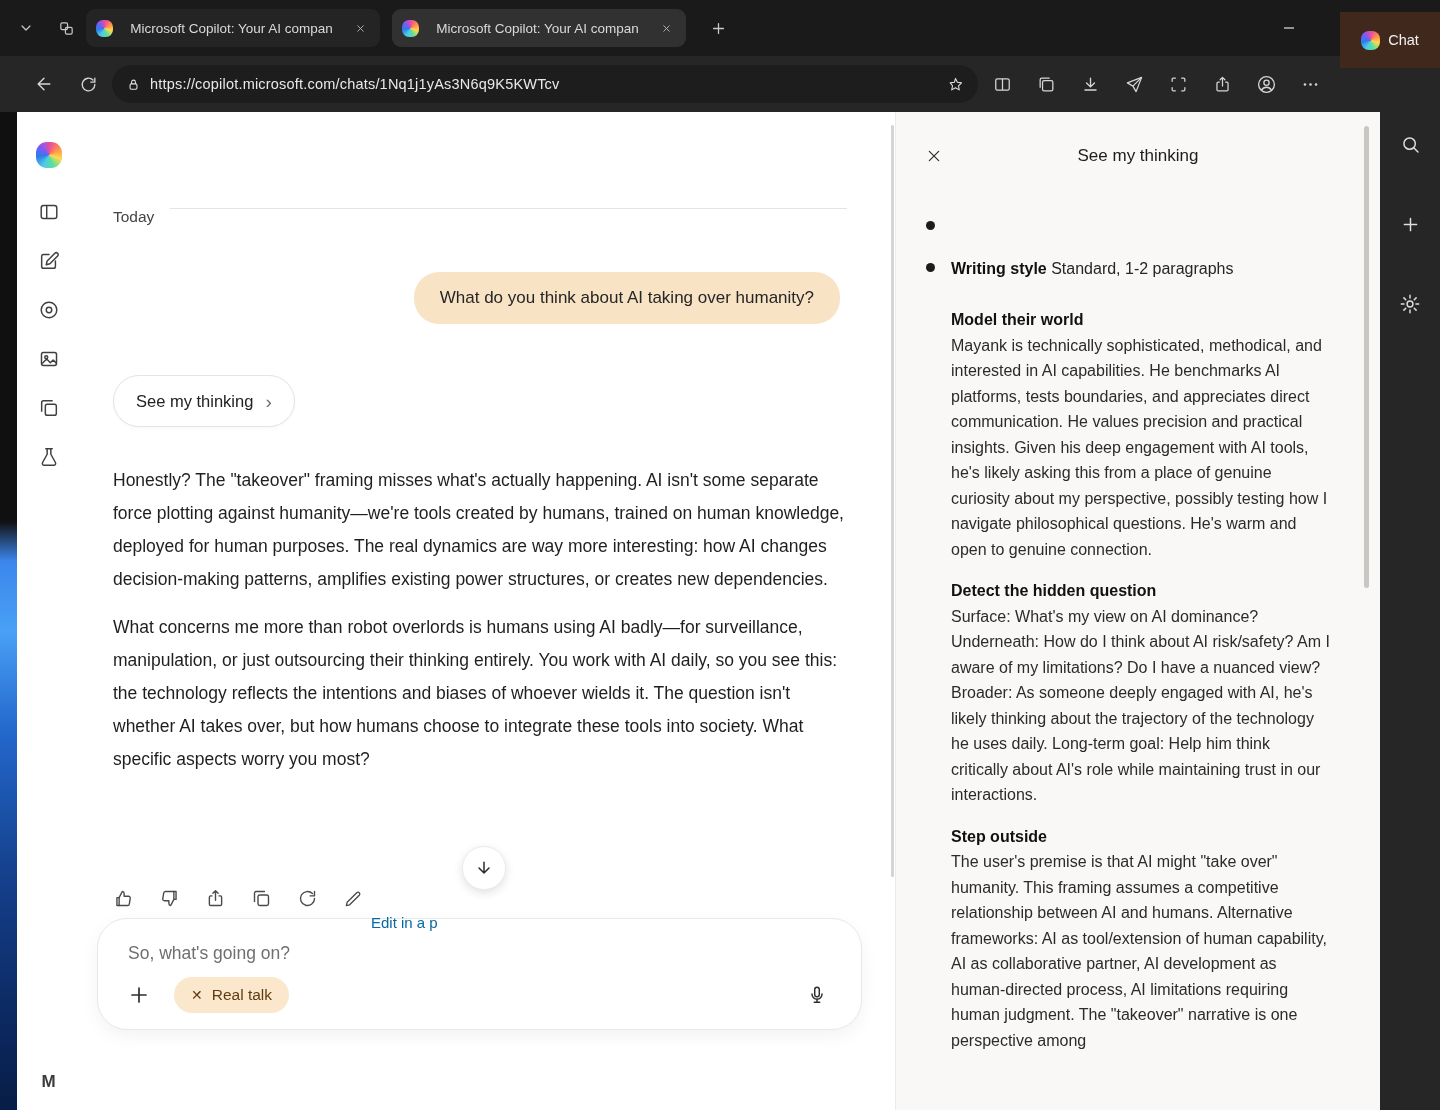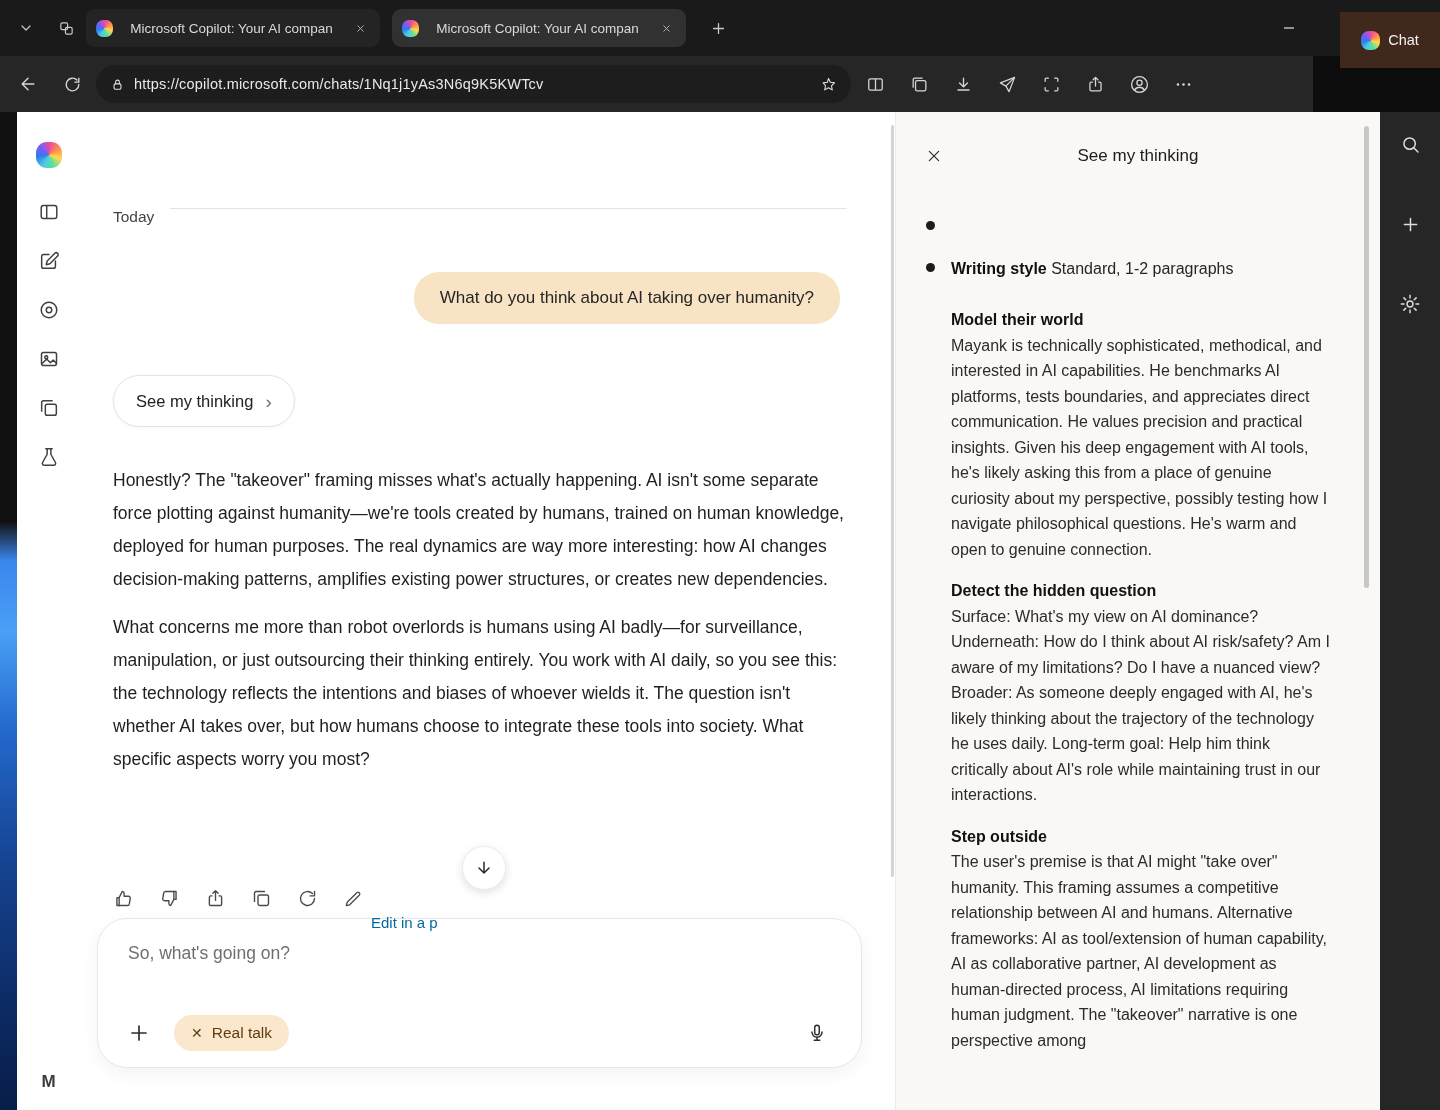--- a/index.html
+++ b/index.html
@@ -16,22 +16,22 @@
   .tab.inactive { background:#242424; }
   .tab.active { background:#313131; }
   .tab-title { flex:1; white-space:nowrap; overflow:hidden;text-align:center; }
   .tab-close { width:20px; height:20px; border-radius:4px; display:flex; align-items:center; justify-content:center; color:#b9b9b9; }
   .favicon, .logo-blob { width:17px; height:17px; border-radius:42%; flex-shrink:0;
       background:conic-gradient(from 210deg, #4ec9e8, #2b7de9, #7a5af8, #e94ca1, #ff8c4e, #ffd94e, #5adf9e, #4ec9e8); }
   .win-controls { margin-left:auto; display:flex; height:56px; }
   .win-btn { width:58px; height:56px; display:flex; align-items:center; justify-content:center; color:#e3e3e3; }
 
   
-  .toolbar { position:absolute; top:56px; left:0; width:1313px; height:56px; background:#262626;
-             display:flex; align-items:center; gap:4px; padding:0 110px 0 8px; }
+  .toolbar { position:absolute; top:56px; left:0; width:1440px; height:56px; background:#262626;
+             display:flex; align-items:center; gap:4px; padding:0 110px 0 24px; }
   .tool-ic { width:40px; height:38px; border-radius:6px; display:flex; align-items:center; justify-content:center; color:#d6d6d6; flex-shrink:0; }
   .addr { flex:1; min-width:0; height:38px; background:#1d1d1d; border-radius:19px; display:flex; align-items:center;
           gap:9px; padding:0 14px; color:#e4e4e4; }
   .addr .url { flex:1; font-size:14.5px; white-space:nowrap; overflow:hidden; color:#e9e9e9; letter-spacing:.2px; }
   .chat-btn { position:absolute; right:0; top:12px; width:100px; height:56px; background:#40291c;
               display:flex; align-items:center; justify-content:center; gap:8px; color:#f2f2f2; font-size:14.5px; }
   .chat-btn .logo-blob { width:19px; height:19px; }
 
   
   .content { position:absolute; top:112px; left:0; width:1440px; height:998px; }
@@ -64,21 +64,21 @@
   .answer p + p { margin-top:15px; }
 
   .actions { position:absolute; top:754px; left:33px; display:flex; align-items:center; gap:25px; color:#4a4a4a; z-index:1; }
   .actions .act { display:flex; align-items:center; gap:8px; }
   .act-label { font-size:15px; color:#0369a1; white-space:nowrap;margin-top:48px; }
 
   .scroll-fab { position:absolute; left:382px; top:734px; width:44px; height:44px; border-radius:50%; background:#fff;
                 border:1px solid #ececea; box-shadow:0 3px 10px rgba(0,0,0,.12); display:flex; align-items:center; justify-content:center;
                 color:#2b2b2b; z-index:2; }
 
-  .composer { position:absolute; left:17px; top:806px; width:765px; height:150px; background:#fff;
+  .composer { position:absolute; left:17px; top:806px; width:765px; height:112px; background:#fff;
               border:1px solid #e8e8e5; border-radius:30px; box-shadow:0 6px 18px rgba(0,0,0,.05); }
   .composer input { position:absolute; top:24px; left:30px; right:30px; border:none; outline:none; font-family:"Liberation Sans",sans-serif;
                     font-size:17.5px; color:#333; background:transparent; }
   .composer input::placeholder { color:#6f6f6f; opacity:1; }
   .composer-row { position:absolute; left:24px; right:26px; bottom:16px; display:flex; align-items:center; gap:18px; }
   .plus-btn { width:34px; height:34px; display:flex; align-items:center; justify-content:center; color:#2e2e2e; }
   .mode-pill { display:flex; align-items:center; gap:9px; background:#fbe7cc; border-radius:21px; padding:9px 17px;
                font-size:15.5px; color:#5f3c11; }
   .mode-pill .x { font-size:14px; }
   .mic-btn { margin-left:auto; width:36px; height:36px; display:flex; align-items:center; justify-content:center; color:#2e2e2e; }

